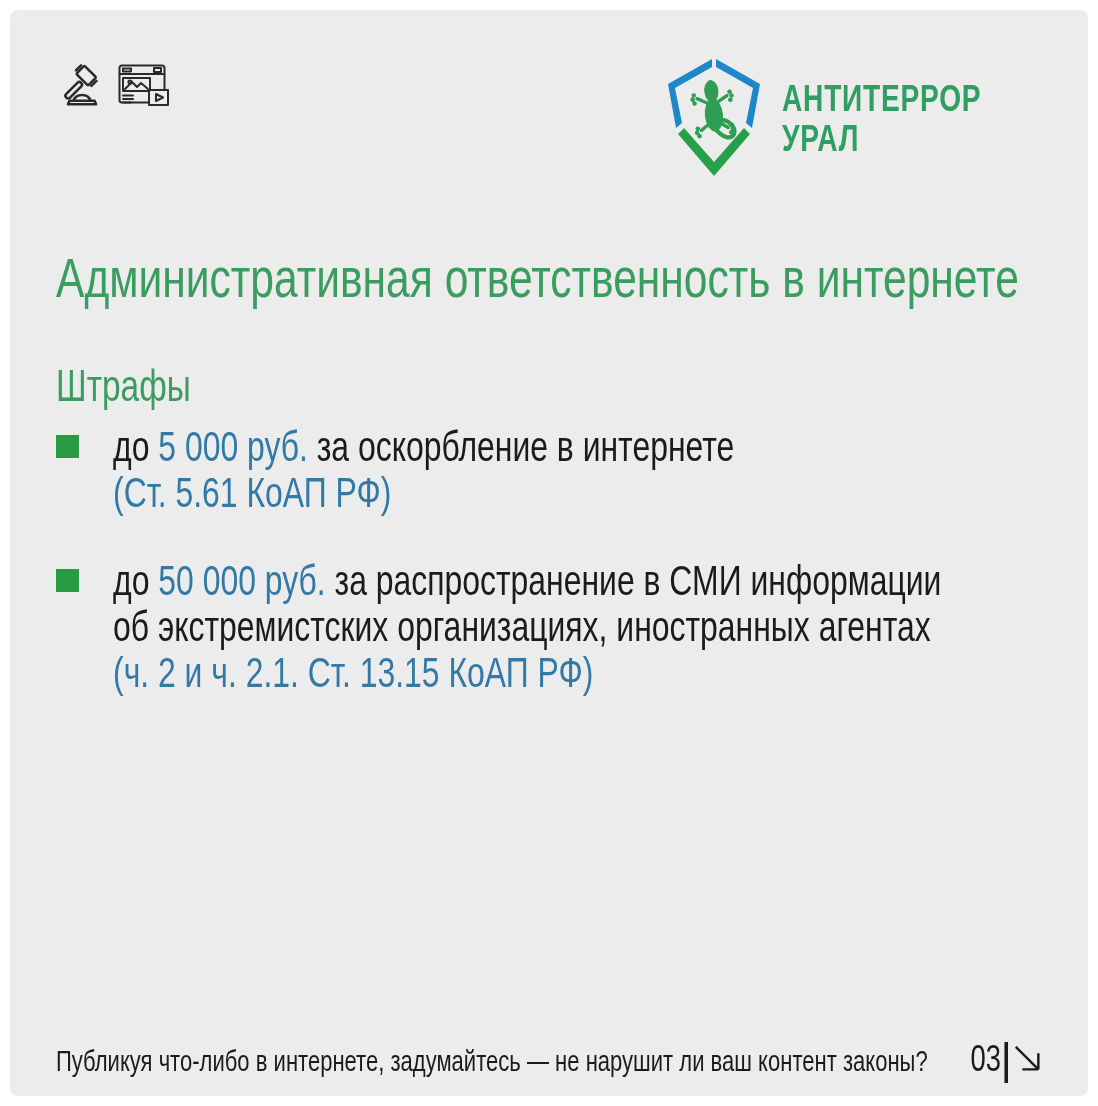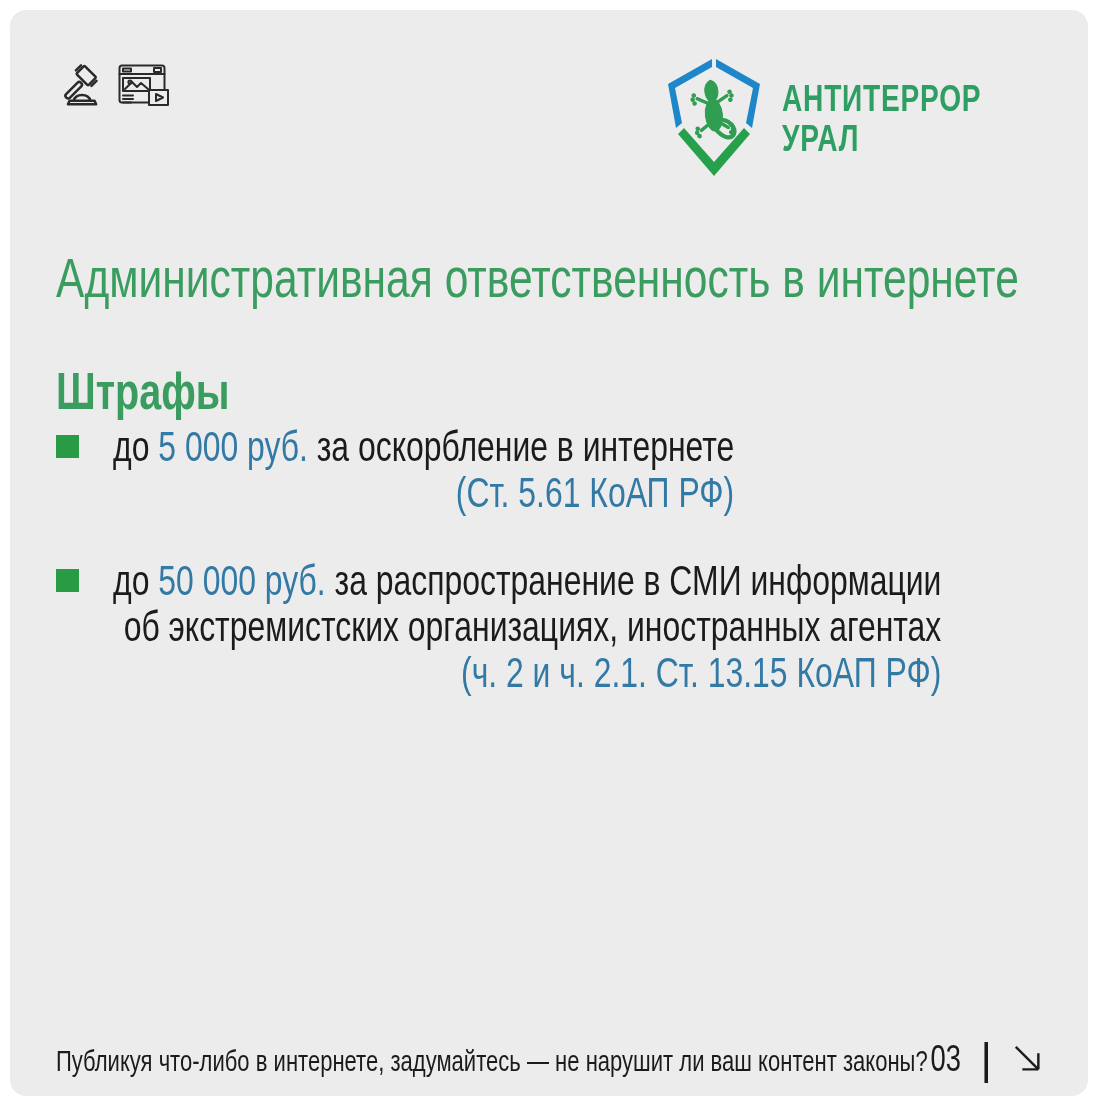--- a/index.html
+++ b/index.html
@@ -2,49 +2,49 @@
 <html><head>
 <meta charset="utf-8">
 <style>
   html,body{margin:0;padding:0;}
   body{
     width:1098px;height:1106px;background:#ffffff;
     font-family:"Liberation Sans",sans-serif;position:relative;overflow:hidden;
   }
   .card{
     position:absolute;left:10px;top:10px;right:10px;bottom:10px;
-    background:#ececec;border-radius:16px;overflow:hidden;
+    background:#ececec;border-radius:8px;overflow:hidden;
   }
   
   .cond{transform:scaleX(0.76);transform-origin:0 50%;display:inline-block;white-space:nowrap;}
   .cond-r{transform:scaleX(0.76);transform-origin:100% 50%;display:inline-block;white-space:nowrap;}
 
   .header-icons{position:absolute;left:46px;top:50px;display:flex;gap:12px;align-items:flex-end;}
 
   .logo{position:absolute;top:48px;right:44px;display:flex;align-items:center;gap:16px;}
   .logo-text{font-size:37px;line-height:40px;color:#2f9e62;font-weight:bold;letter-spacing:1px;}
 
   .title{
     position:absolute;left:46px;top:234px;margin:0;font-weight:normal;
     font-size:56px;line-height:1.2;color:#3b9c5f;
   }
   .subheading{
-    position:absolute;left:46px;top:350px;margin:0;font-weight:bold;
-    font-size:52px;line-height:1.2;color:#3b9c5f;
+    position:absolute;left:46px;top:350px;margin:0;font-weight:normal;
+    font-size:44px;line-height:1.2;color:#3b9c5f;
   }
 
-  .bullets{position:absolute;left:46px;top:414px;right:24px;text-align:right;}
+  .bullets{position:absolute;left:46px;top:414px;right:24px;}
   .bullet{display:flex;align-items:flex-start;margin-bottom:42px;}
   .bullet-square{width:23px;height:23px;background:#2a9b45;margin-top:11px;flex:none;}
   .bullet-text{margin-left:34px;font-size:42px;line-height:46px;color:#1b1b1b;}
   .line{white-space:nowrap;}
   .blue{color:#3279a5;}
 
   .footer-note{position:absolute;left:46px;top:1034px;font-size:29px;line-height:1.2;color:#1b1b1b;}
-  .page-info{position:absolute;right:44px;top:1026px;height:46px;display:flex;align-items:center;gap:20px;}
+  .page-info{position:absolute;right:44px;top:1026px;height:46px;display:flex;align-items:center;gap:0;}
   .page-num{font-size:36px;color:#1b1b1b;}
   .page-sep{font-size:44px;font-weight:300;color:#1b1b1b;line-height:1;}
   .arrow-wrap{display:flex;align-items:center;}
   svg{display:block;}
 </style>
 </head>
 <body>
 
 <div class="card">
 

